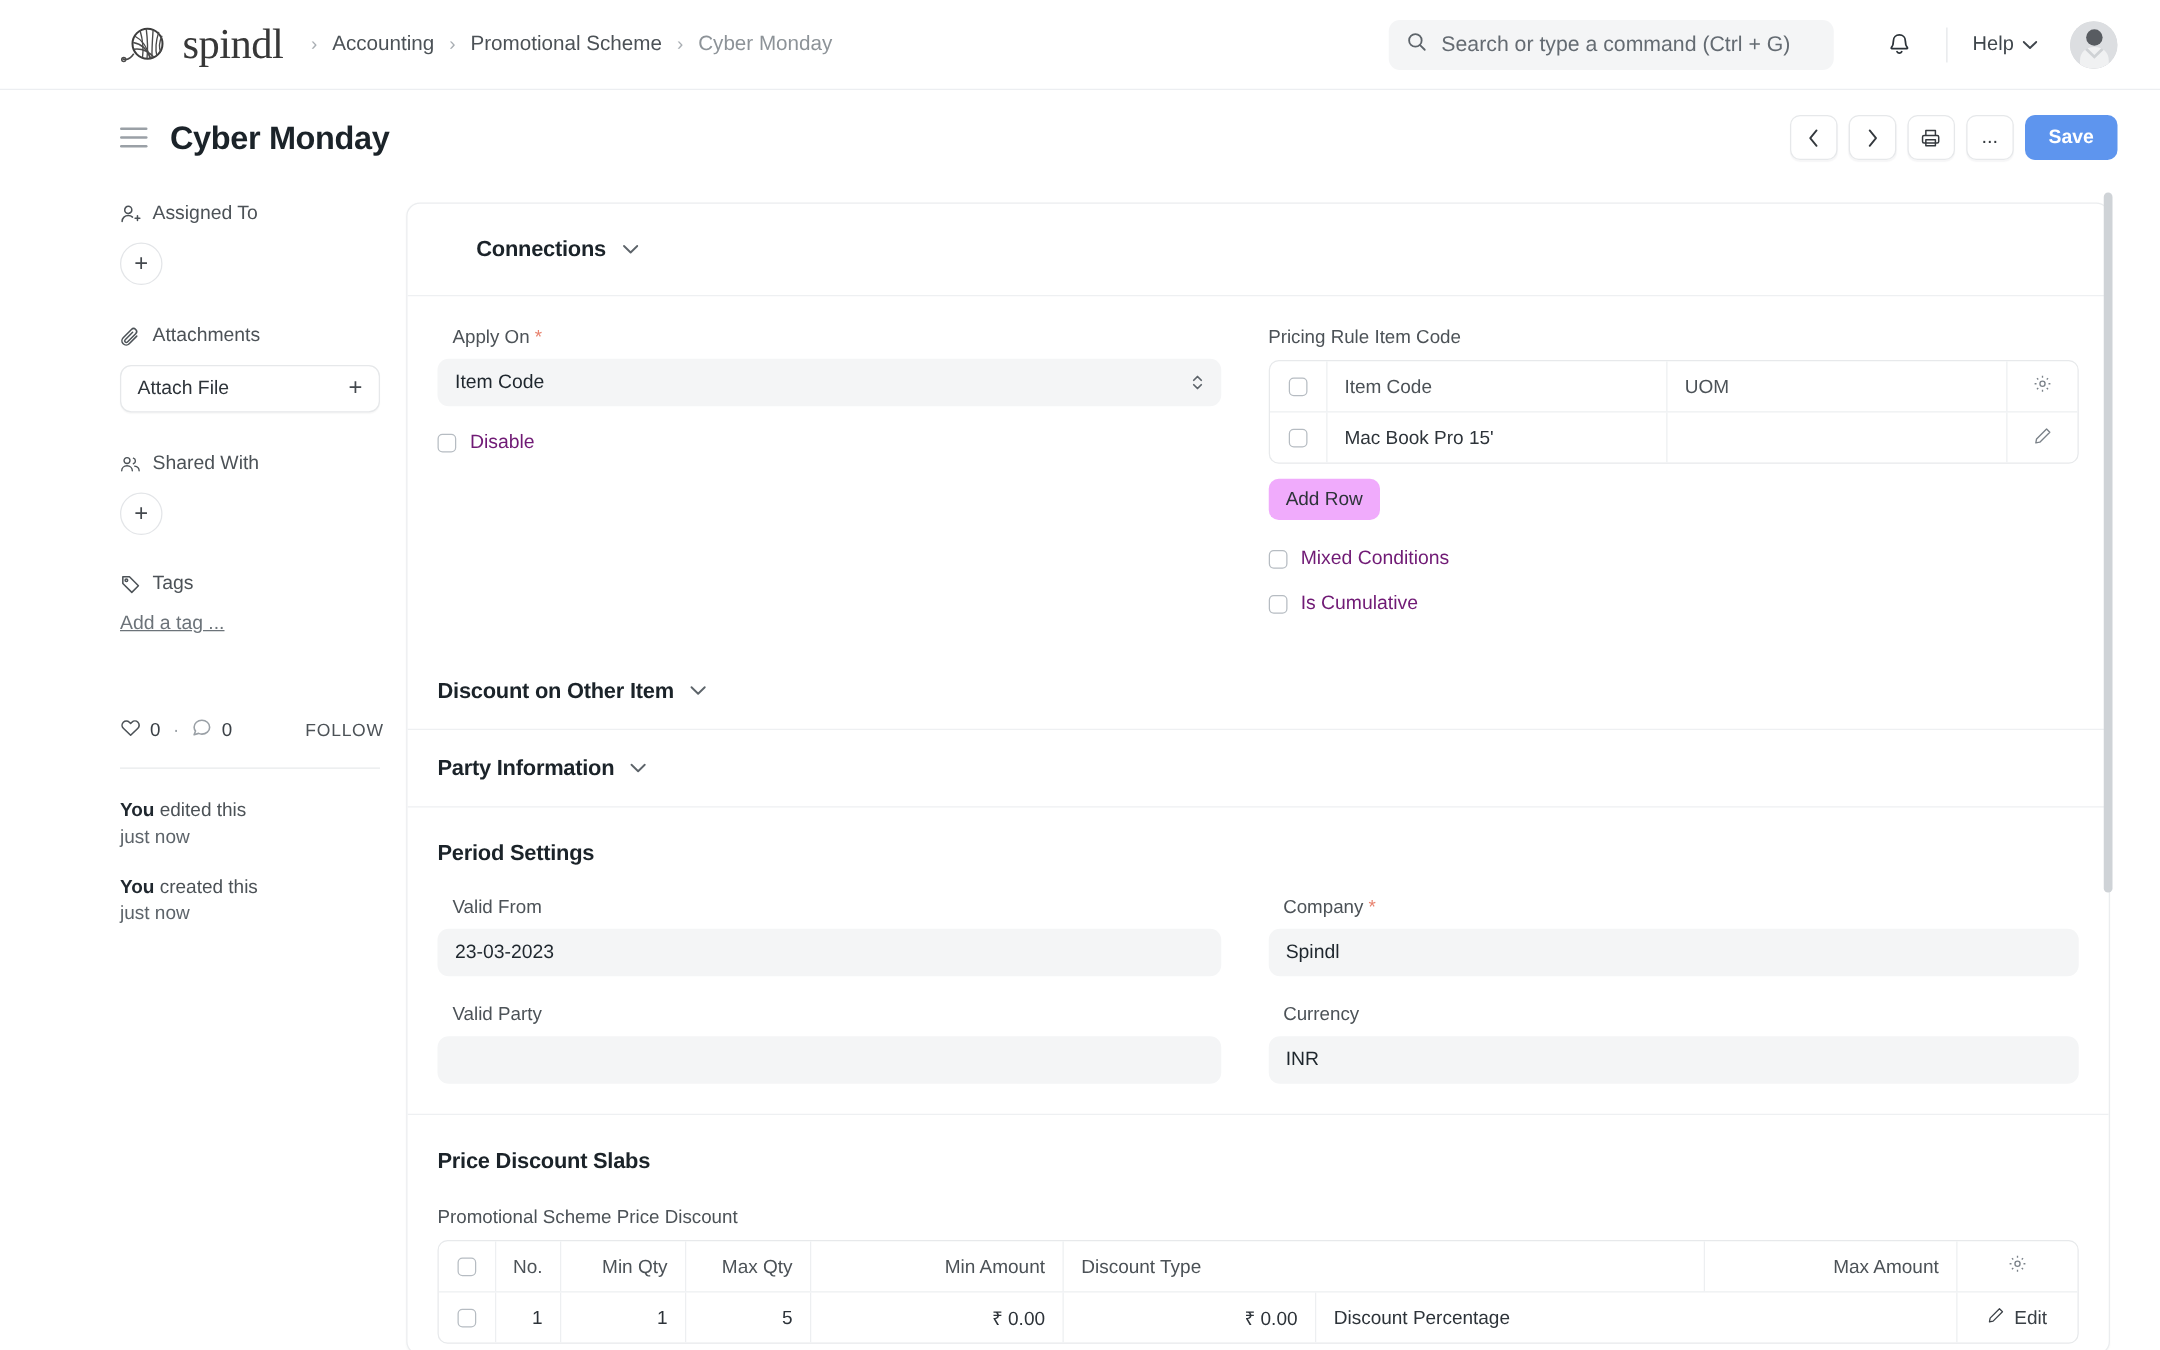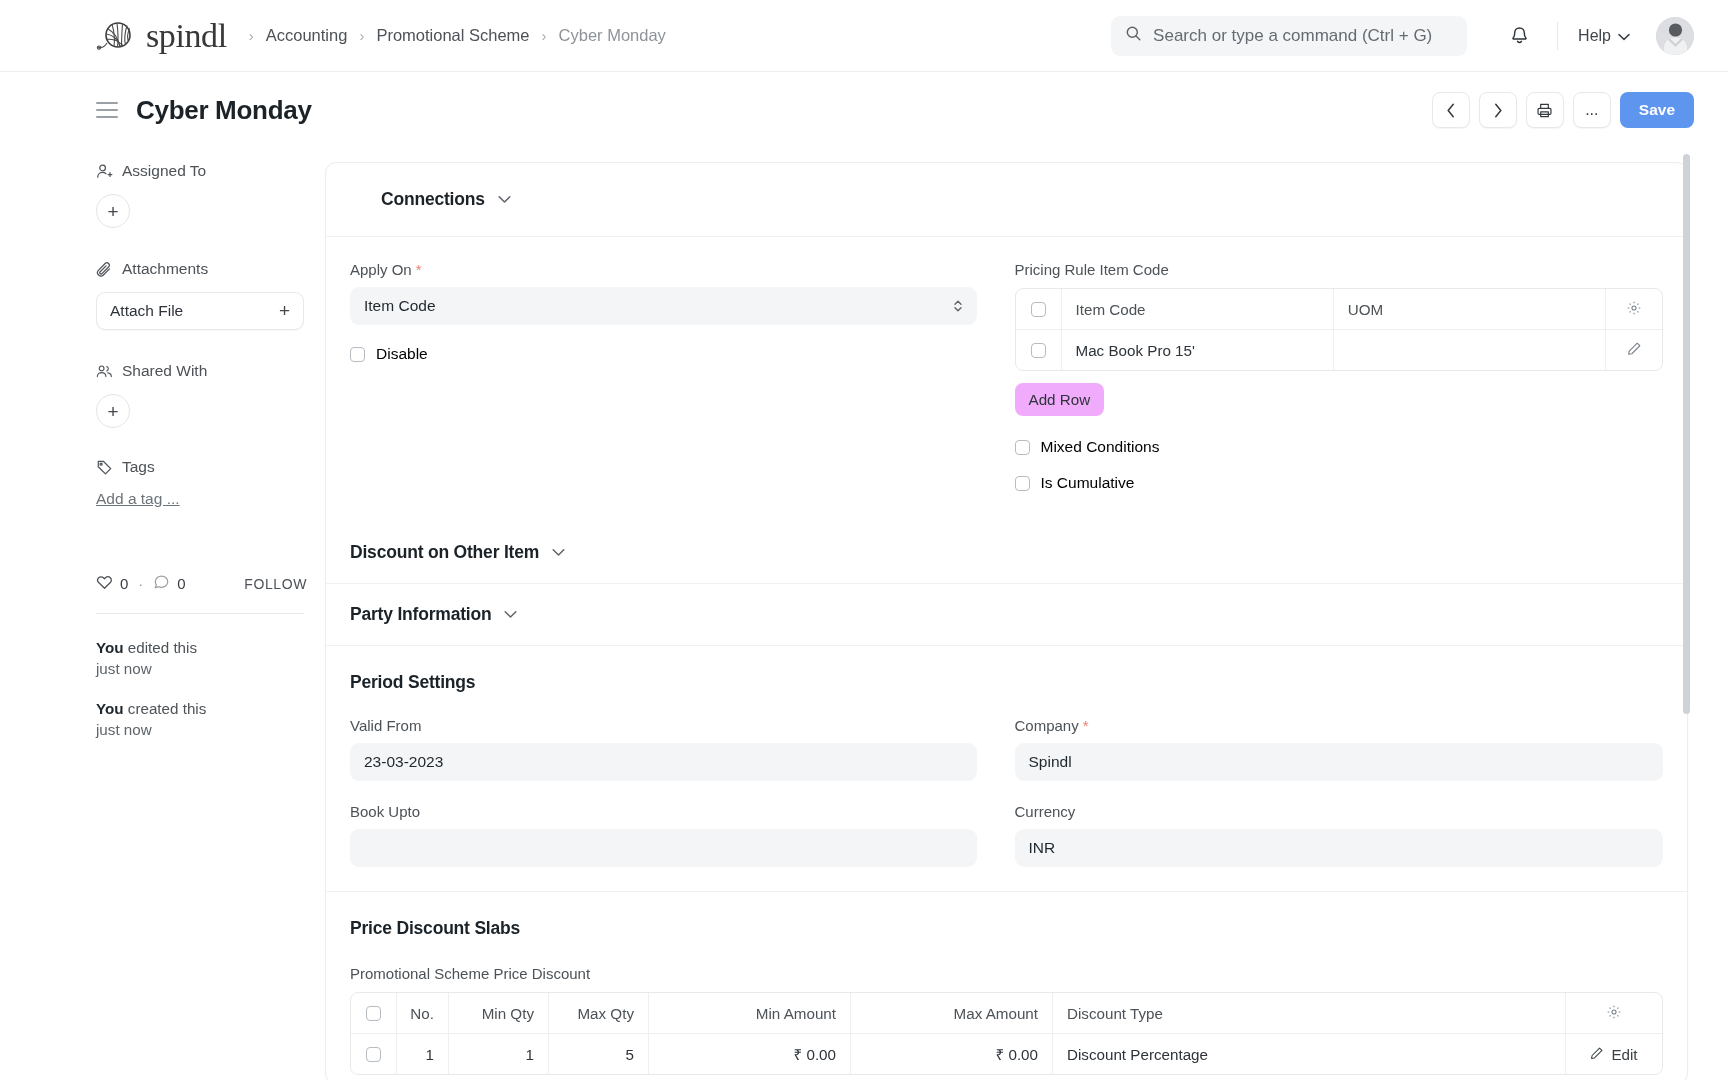--- a/index.html
+++ b/index.html
@@ -158,37 +158,37 @@
     border-bottom: 1px solid #eef0f2;
   }
   .sec-head h3 { font-size: 17.5px; font-weight: 700; color: #1b2329; letter-spacing: -0.2px; margin-left: 31px;}
   .chev { color:#5d646a; display:flex; }
 
   .sec-body { padding: 24px 24px 30px 24px; display: flex; }
   .col-l { width: 50%; padding-right: 30px; }
   .col-r { width: 50%; padding-left: 8px; }
 
   .field-label {
-    font-size: 15px; color: #4c5257; margin-bottom: 9px; display:flex; gap:4px; align-items:baseline;
+    font-size: 15px; color: #4c5257; margin-bottom: 9px; display:flex; gap:4px; align-items:baseline;margin-left:12px;
   }
   .req { color: #e8836f; font-size: 15px; line-height: 1; }
   .input-box {
     height: 38px; background: #f4f5f6; border-radius: 9px;
     display: flex; align-items: center; padding: 0 14px;
     font-size: 15.5px; color: #1f272e;
     position: relative;
   }
   .select-arrows {
     margin-left:auto; display:flex; flex-direction:column; gap:3px; color:#5d646a;
   }
   .cb {
     width: 15px; height: 15px; border:1.4px solid #b6bcc2; border-radius:4px; background:#fff;
     flex: 0 0 auto;
   }
-  .cb-row { display:flex; align-items:center; gap:11px; font-size:15.5px; color:#000000; }
+  .cb-row { display:flex; align-items:center; gap:11px; font-size:15.5px; color:#701a75; }
 
   
   .grid-label { font-size: 15px; color:#4c5257; margin-bottom: 10px; }
   .grid {
     border: 1px solid #e7e9eb; border-radius: 8px; overflow: hidden;
     background: #fff;
   }
   .grid-row { display: flex; }
   .grid-row + .grid-row { border-top: 1px solid #edeff1; }
   .gcell {
@@ -532,21 +532,21 @@
 
       <div class="sec-plain">
         <h3>Period Settings</h3>
         <div class="two-col">
           <div class="col-l">
             <div class="fgroup">
               <div class="field-label">Valid From</div>
               <div class="input-box">23-03-2023</div>
             </div>
             <div class="fgroup">
-              <div class="field-label">Book Upto</div>
+              <div class="field-label">Valid Party</div>
               <div class="input-box"></div>
             </div>
           </div>
           <div class="col-r">
             <div class="fgroup">
               <div class="field-label">
                 <span>Company</span>
                 <span class="req">*</span>
               </div>
               <div class="input-box">Spindl</div>
@@ -566,22 +566,22 @@
         <div class="grid-label">Promotional Scheme Price Discount</div>
         <div class="grid">
           <div class="grid-row">
             <div class="gcell cbcell">
                 <span class="cb"></span>
               </div>
             <div class="gcell head" style="width:52px; justify-content:flex-end;">No.</div>
             <div class="gcell head num" style="width:100px">Min Qty</div>
             <div class="gcell head num" style="width:100px">Max Qty</div>
             <div class="gcell head num" style="width:202px">Min Amount</div>
+            <div class="gcell head" style="flex:1">Discount Type</div>
             <div class="gcell head num" style="width:202px">Max Amount</div>
-            <div class="gcell head" style="flex:1">Discount Type</div>
             <div class="gcell iconcell" style="width:96px">
               <span>
                 <svg width="16" height="16" viewBox="0 0 18 18" fill="none" stroke="#7b8289" stroke-width="1.2">
                   <circle cx="9" cy="9" r="2.3"></circle>
                   <path d="M9 1.9v1.7M9 14.4v1.7M16.1 9h-1.7M3.6 9H1.9M14 4l-1.2 1.2M5.2 12.8 4 14M14 14l-1.2-1.2M5.2 5.2 4 4"></path>
                 </svg>
               </span>
             </div>
           </div>
           <div class="grid-row">

